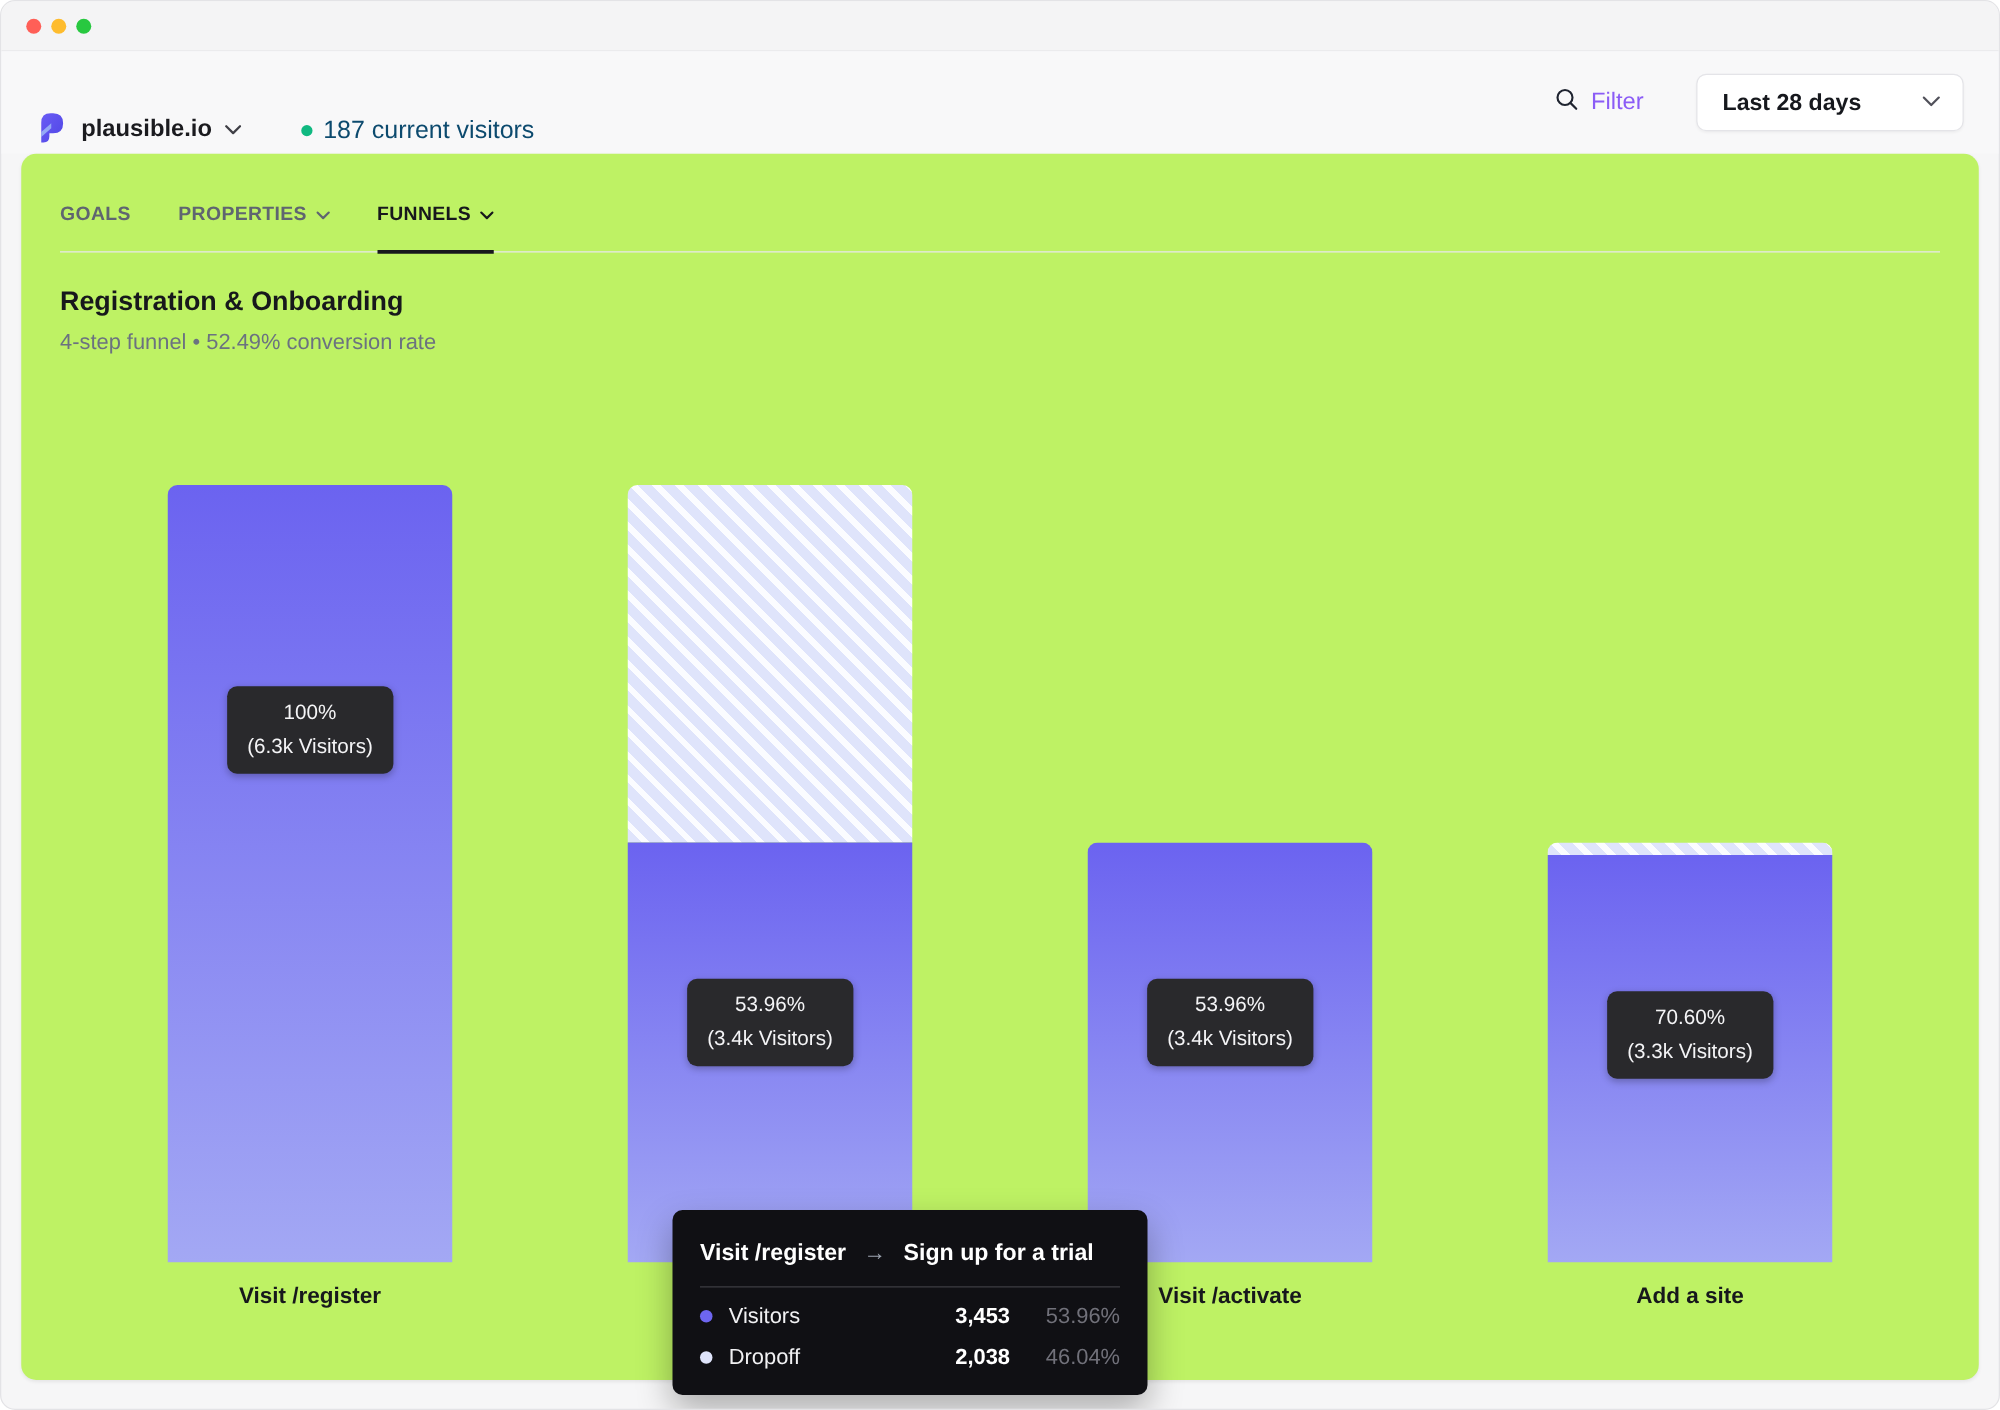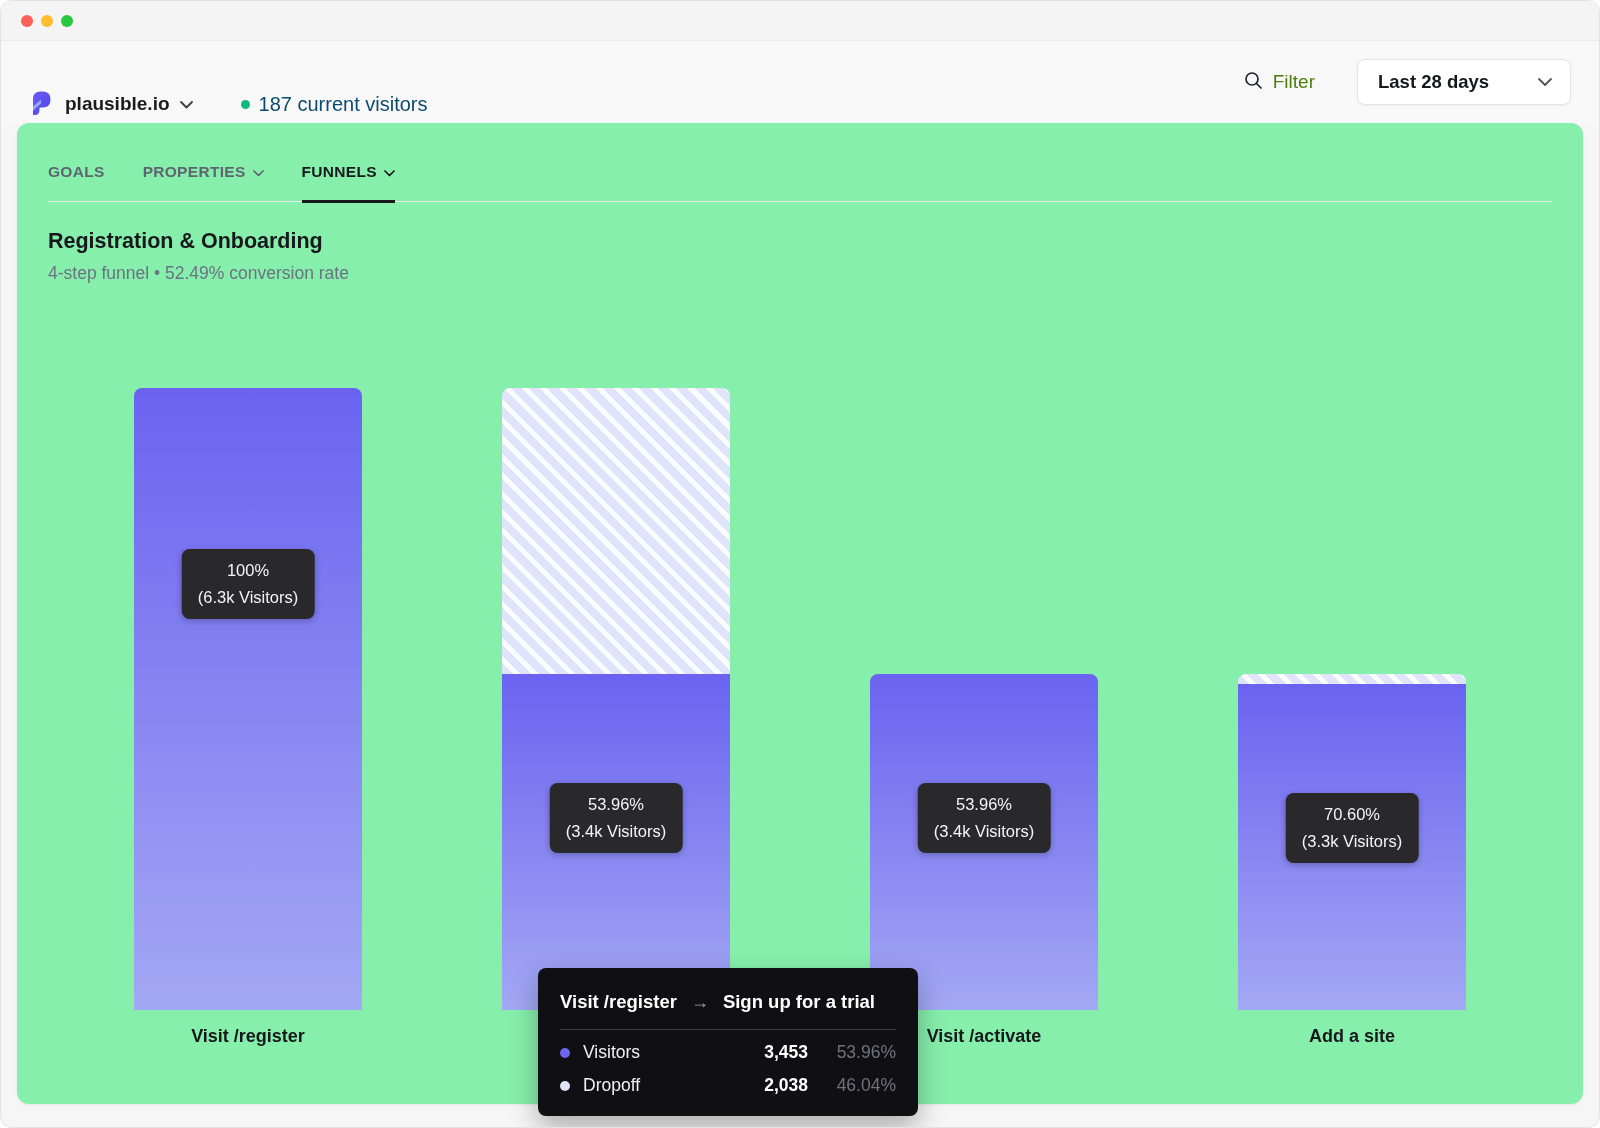--- a/index.html
+++ b/index.html
@@ -19,31 +19,31 @@
   .header { height:82px; background:#f8f8f9; display:flex; align-items:center; justify-content:space-between; padding:0 28px 0 27px; }
   .header-left { display:flex; align-items:center;margin-top:44px; }
   .site-switcher { display:flex; align-items:center; gap:10px; cursor:pointer; }
   .site-name { font-size:19px; font-weight:bold; color:#1b1b1f; }
   .chev { display:inline-block; }
   .visitors { display:flex; align-items:center; gap:9px; margin-left:48px; }
   .pulse-dot { width:9px; height:9px; border-radius:50%; background:#10b981; }
   .visitors-text { font-size:20px; color:#0c4a6e; }
   .header-right { display:flex; align-items:center; gap:42px; }
   .filter-btn { display:flex; align-items:center; gap:10px; cursor:pointer; }
-  .filter-label { font-size:19px; color:#4d7c0f; }
+  .filter-label { font-size:19px; color:#8b5cf6; }
   .date-select {
     width:214px; height:46px; background:#ffffff; border:1px solid #e4e4e8; border-radius:8px;
     box-shadow:0 1px 2px rgba(0,0,0,.04); display:flex; align-items:center; justify-content:space-between;
     padding:0 18px 0 20px; cursor:pointer;
   }
   .date-label { font-size:18.5px; font-weight:bold; color:#16181d; font-weight:600; }
   
   .card {
     position:absolute; left:16px; right:16px; top:122px; bottom:23px;
-    background:#86efac; border-radius:12px; box-shadow:0 1px 3px rgba(0,0,0,.07);
+    background:#bef264; border-radius:12px; box-shadow:0 1px 3px rgba(0,0,0,.07);
     padding:0 31px;
   }
   .tabs-row { display:flex; align-items:flex-end; gap:38px; border-bottom:1px solid #e8e8ea; margin:0 0 0 0; padding-top:30px; height:79px; }
   .tab { display:flex; align-items:center; gap:7px; font-size:15.5px; letter-spacing:.3px; color:#5f6570; padding-bottom:20px; cursor:pointer; position:relative; font-weight:600;}
   .tab.active { color:#17181c; font-weight:bold; }
   .tab.active::after { content:""; position:absolute; left:0; right:0; bottom:-2px; height:3px; background:#17181c; }
   .funnel-title { margin-top:27px; font-size:21.5px; font-weight:bold; color:#17181c; }
   .funnel-subtitle { margin-top:9px; font-size:17.5px; color:#6b7280; }
   
   .chart-wrap { position:relative; margin-top:104px; }

